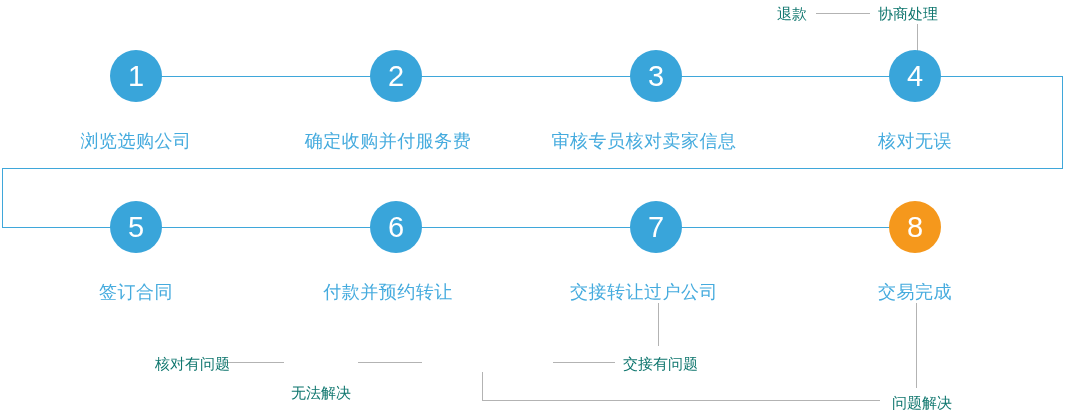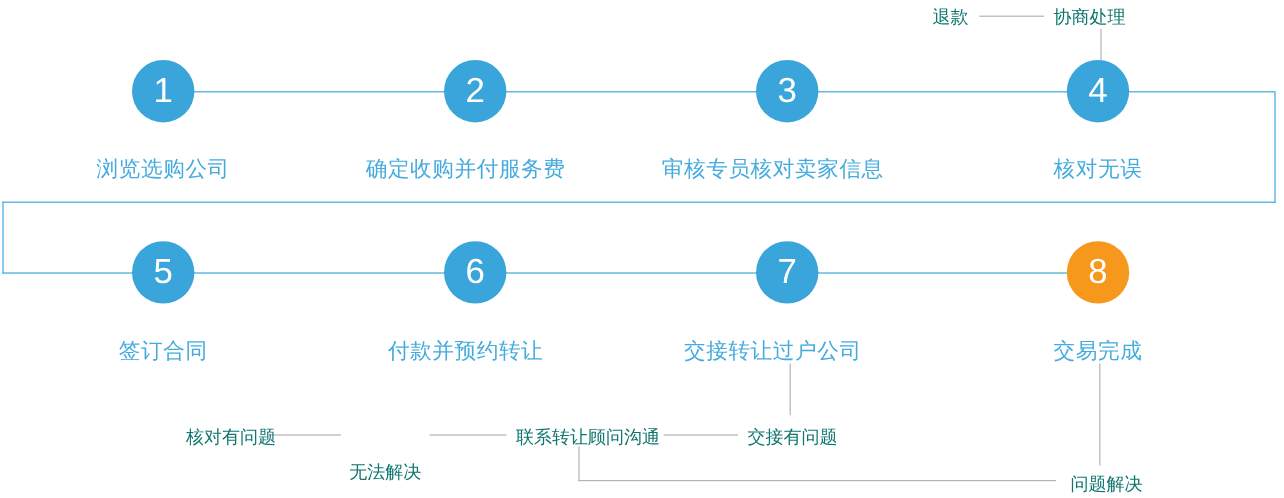--- a/index.html
+++ b/index.html
@@ -99,17 +99,16 @@
   <div class="slabel lr1 lx4">核对无误</div>
   <div class="slabel lr2 lx1">签订合同</div>
   <div class="slabel lr2 lx3">交接转让过户公司</div>
   <div class="slabel lr2 lx2">付款并预约转让</div>
   <div class="slabel lr2 lx4">交易完成</div>
 
   <div class="gtext t-refund">退款</div>
   <div class="gtext t-check">协商处理</div>
   <div class="gtext t-negotiate">核对有问题</div>
   <div class="gtext t-unresolved">无法解决</div>
-  <div class="gtext t-contact">联系转让顾问沟通</div>
   <div class="gtext t-handover">交接有问题</div>
   <div class="gtext t-solved">问题解决</div>
 
 </div>
 
 </body></html>

